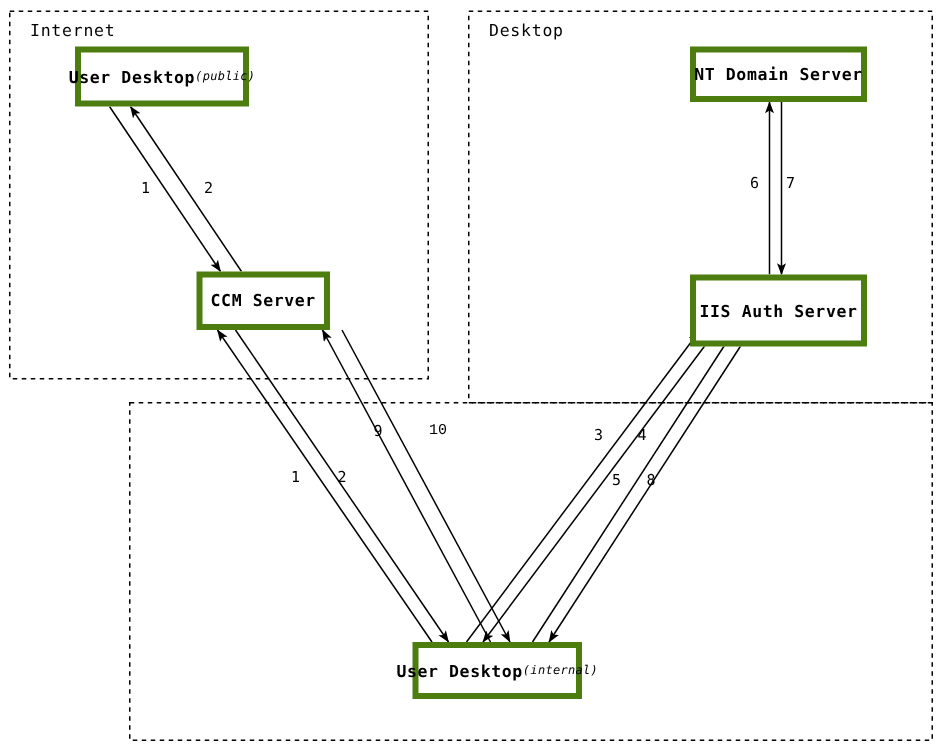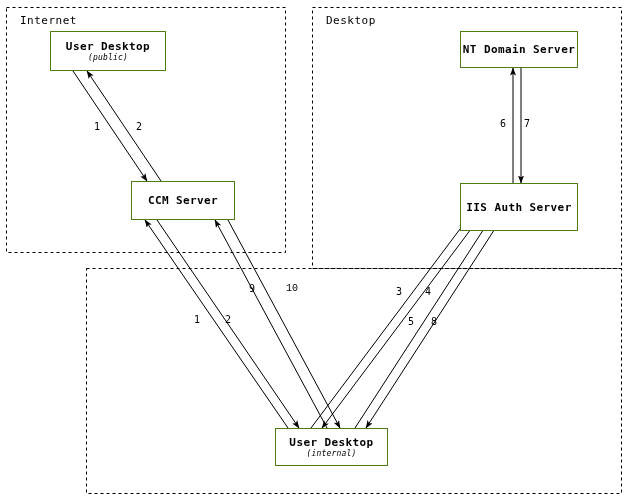--- a/index.html
+++ b/index.html
@@ -16,24 +16,24 @@
     position:absolute;
     font-family:"DejaVu Sans Mono","Liberation Mono",monospace;
     font-size:11px;
     color:#000000;
     letter-spacing:0.5px;
     white-space:nowrap;
   }
   .node-box{
     position:absolute;
     box-sizing:border-box;
-    border:1px solid #4d7c0f;
+    border:4px solid #4d7c0f;
     background:#ffffff;
     display:flex;
-    flex-direction:column;
+    flex-direction:row;
     align-items:center;
     justify-content:center;
     color:#000000;
   }
   .node-title{
     font-family:"DejaVu Sans Mono","Liberation Mono",monospace;
     font-size:11px;
     font-weight:bold;
     letter-spacing:0.4px;
     white-space:nowrap;
@@ -90,21 +90,21 @@
 
   <div id="zone-label-layer">
       <div class="zone-label" style="left: 20px; top: 14px;">Internet</div>
       <div class="zone-label" style="left: 326px; top: 14px;">Desktop</div>
     </div>
   <div id="node-layer">
       <div class="node-box" style="left: 50px; top: 31px; width: 116px; height: 40px;">
         <div class="node-title">User Desktop</div>
         <div class="node-sub">(public)</div>
       </div>
-      <div class="node-box" style="left: 131px; top: 181px; width: 104px; height: 39px;">
+      <div class="node-box" style="left: 131px; top: 181px; width: 89px; height: 39px;">
         <div class="node-title">CCM Server</div>
       </div>
       <div class="node-box" style="left: 460px; top: 31px; width: 118px; height: 37px; text-align: center;">
         <div class="node-title">NT Domain Server</div>
       </div>
       <div class="node-box" style="left: 460px; top: 183px; width: 118px; height: 48px;">
         <div class="node-title">IIS Auth Server</div>
       </div>
       <div class="node-box" style="left: 275px; top: 428px; width: 113px; height: 38px;">
         <div class="node-title">User Desktop</div>

